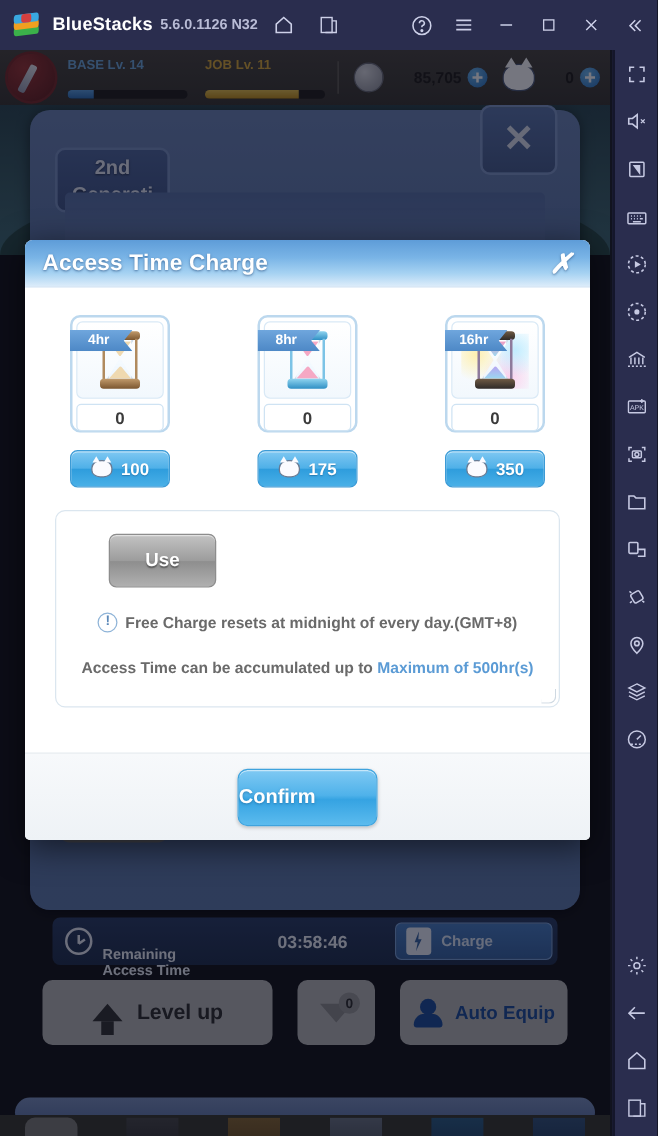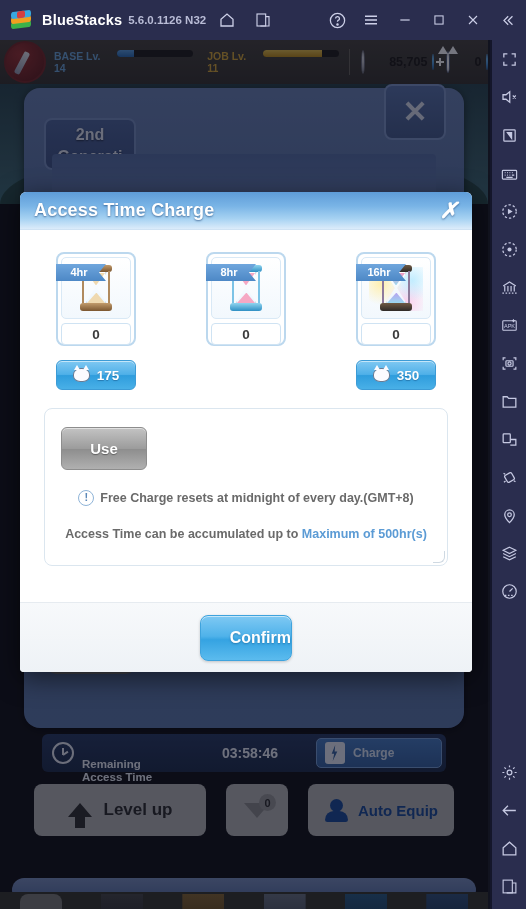--- a/index.html
+++ b/index.html
@@ -74,21 +74,21 @@
     width: 42px; height: 42px; border-radius: 50%; margin-left: 4px; flex:none;
     background: radial-gradient(circle at 35% 30%, #9c3535, #5d1f1f);
     border: 2px solid #7a2b2b;
     position: relative;
   }
   .hud-portrait::after{
     content:""; position:absolute; left:13px; top:8px; width:6px; height:24px;
     background:linear-gradient(180deg,#e8e8ee,#9aa0b5); transform: rotate(28deg); border-radius:2px;
   }
   .hud-bars { margin-left: 8px; display:flex; gap:14px; }
-  .hud-bar-grp { display: flex; gap: 14px; }
+  .hud-bar-grp { display: flex; flex-direction: column; gap: 14px; }
   .hud-lv { font-size: 10.5px; font-weight: bold; }
   .hud-lv.base { color: #6fa8dc; }
   .hud-lv.job { color: #d8a93a; }
   .hud-track { width: 96px; height: 7px; background: #23211e; border-radius: 4px; overflow:hidden; }
   .hud-fill.base { width: 22%; height: 100%; background: linear-gradient(180deg,#5c9fe0,#2f6fb5); }
   .hud-fill.job { width: 78%; height: 100%; background: linear-gradient(180deg,#e5bf4d,#c08f1c); }
   .hud-sep { width:1px; height:26px; background:#6a665d; margin-left:10px;}
   .hud-coin {
     width: 24px; height: 24px; border-radius: 50%; margin-left: 12px;
     background: radial-gradient(circle at 35% 30%, #dcdde2, #8d8f99);
@@ -192,21 +192,21 @@
   .action-row { position:absolute; left:34px; top:744px; width:420px; height:52px; display:flex; gap:20px; z-index:4;}
   .btn-levelup { flex:1; background:#b9b9b9; border-radius:8px; display:flex;align-items:center;justify-content:center;gap:12px;}
   .btn-levelup .arr { width:0;height:0;border-left:12px solid transparent;border-right:12px solid transparent;border-bottom:14px solid #333;position:relative;}
   .btn-levelup .arr::after{content:"";position:absolute;left:-5px;top:14px;width:10px;height:11px;background:#333;
      border-top:0; box-shadow:0 0 0 0 #333;}
   .btn-levelup span { color:#2f2f2f; font-size:17px; font-weight:bold;}
   .btn-filter { width:62px; background:#b9b9b9; border-radius:8px; position:relative; display:flex;align-items:center;justify-content:center;}
   .btn-filter .fun { width:0;height:0;border-left:13px solid transparent;border-right:13px solid transparent;border-top:15px solid #8e8e8e;}
   .btn-filter .badge{position:absolute;right:12px;top:10px;width:17px;height:17px;border-radius:50%;background:#9a9a9a;
      color:#2f2f2f;font-size:11px;font-weight:bold;display:flex;align-items:center;justify-content:center;}
-  .btn-auto { width:146px; background:#b9b9b9; border-radius:8px; display:flex;align-items:center;justify-content:center;gap:8px;}
+  .btn-auto { width:134px; background:#b9b9b9; border-radius:8px; display:flex;align-items:center;justify-content:center;gap:8px;}
   .btn-auto .peep { width:26px;height:22px;position:relative;}
   .btn-auto .peep::before{content:"";position:absolute;left:6px;top:0;width:13px;height:13px;border-radius:50%;background:#1e4f9c;}
   .btn-auto .peep::after{content:"";position:absolute;left:1px;top:12px;width:23px;height:11px;border-radius:11px 11px 3px 3px;background:#1e4f9c;}
   .btn-auto span { color:#1e4f9c; font-size:15px; font-weight:bold;}
 
   
   .bottom-frame {
     position:absolute; left:12px; top:838px; width:464px; height:24px;
     background: linear-gradient(180deg,#7d93c0,#5a72a6);
     border-radius: 12px; z-index:4;
@@ -338,21 +338,21 @@
     clip-path: polygon(0 0, 100% 0, 90% 50%, 100% 100%, 0 100%);
     display:flex; align-items:center; justify-content:center;
     position:relative; left:-6px;
   }
   .free-ribbon span {
     color:#ffffff; font-size:14.5px; font-weight:bold;
     text-shadow: 0 1px 2px rgba(40,80,130,.6);
     margin-left: -12px;
   }
   .use-btn {
-    margin-left: 16px; width: 86px; height:43px; border-radius:6px;
+    margin-left: 42px; width: 86px; height:43px; border-radius:6px;
     background: linear-gradient(180deg,#c3c3c3 0%, #9c9c9c 50%, #8e8e8e 52%, #b0b0b0 100%);
     border:1px solid #8d8d8d;
     display:flex; align-items:center; justify-content:center;
     box-shadow: inset 0 1px 0 rgba(255,255,255,.5);
   }
   .use-btn span { color:#ffffff; font-size:15px; font-weight:bold; text-shadow:0 1px 1px rgba(70,70,70,.7); }
 
   .note { margin-top: 20px; text-align:center; padding:0 16px; }
   .note-line1 { display:flex; align-items:center; justify-content:center; gap:6px; }
   .info-ic {
@@ -367,24 +367,24 @@
     border-right:1px solid #cfd9e2; border-bottom:1px solid #cfd9e2; border-radius:0 0 6px 0;
   }
 
   .modal-footer {
     position:absolute; left:0; bottom:0; width:100%; height:70px;
     background: linear-gradient(180deg,#f7f9fb 0%, #eef2f6 100%);
     border-top:1px solid #e6ebf0;
     display:flex; align-items:center; justify-content:center;
   }
   .confirm-btn {
-    width:92px; height:46px; border-radius:8px;
+    width:112px; height:46px; border-radius:8px;
     background: linear-gradient(180deg,#7fc9f3 0%, #4fb2ea 46%, #35a3e2 54%, #5bbbee 100%);
     border:1px solid #3fa3dd;
-    display:flex; align-items:center; justify-content:flex-end;
+    display:flex; align-items:center; justify-content:flex-start;
     box-shadow: inset 0 1px 0 rgba(255,255,255,.55), 0 1px 3px rgba(0,0,0,.2);
   }
   .confirm-btn span { color:#ffffff; font-size:16px; font-weight:bold; text-shadow:0 1px 2px rgba(20,90,140,.55); }
 
   svg { display:block; }
 </style>
 </head>
 <body>
 
 <div id="root">
@@ -614,20 +614,24 @@
             </div>
           </div>
           <div class="card-count">0</div>
         </div>
 
       </div>
 
       <div class="prices">
         <div class="price-btn">
           <div class="cat-ic"></div>
+          <div class="price-val">100</div>
+        </div>
+        <div class="price-btn">
+          <div class="cat-ic"></div>
           <div class="price-val">175</div>
         </div>
         <div class="price-btn">
           <div class="cat-ic"></div>
           <div class="price-val">350</div>
         </div>
       </div>
 
       <div class="freebox">
         <div class="free-row">

